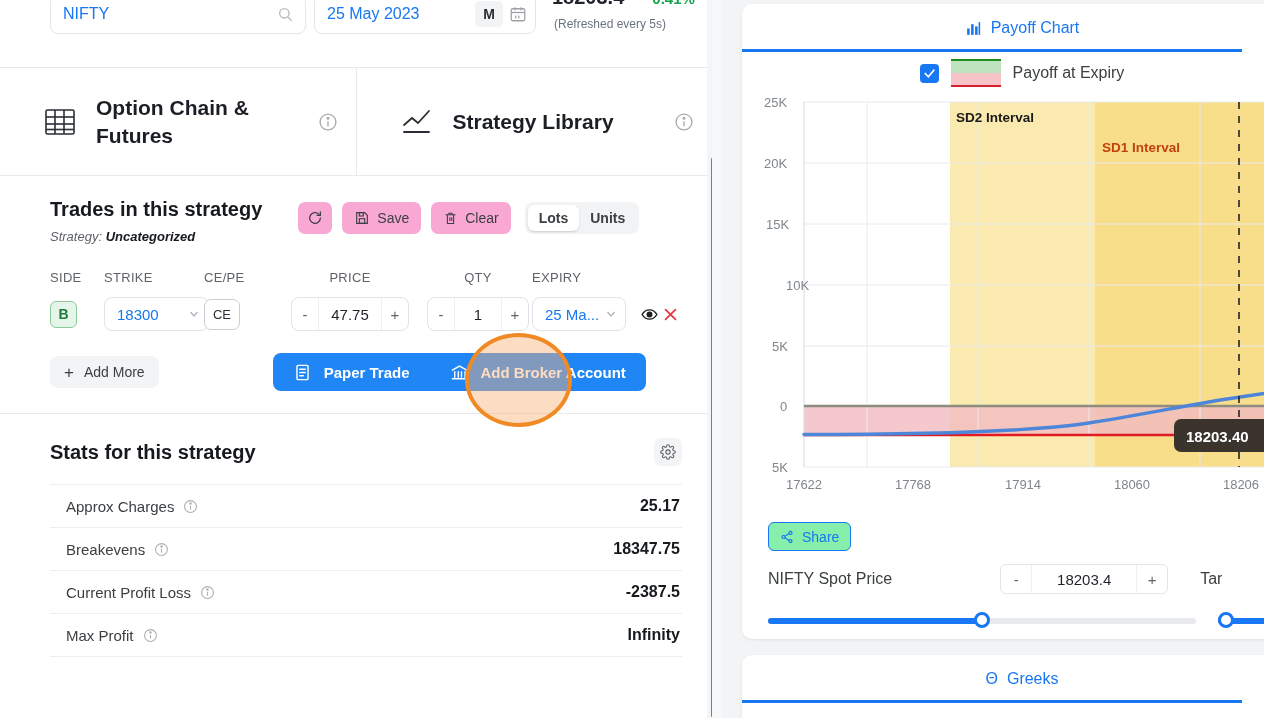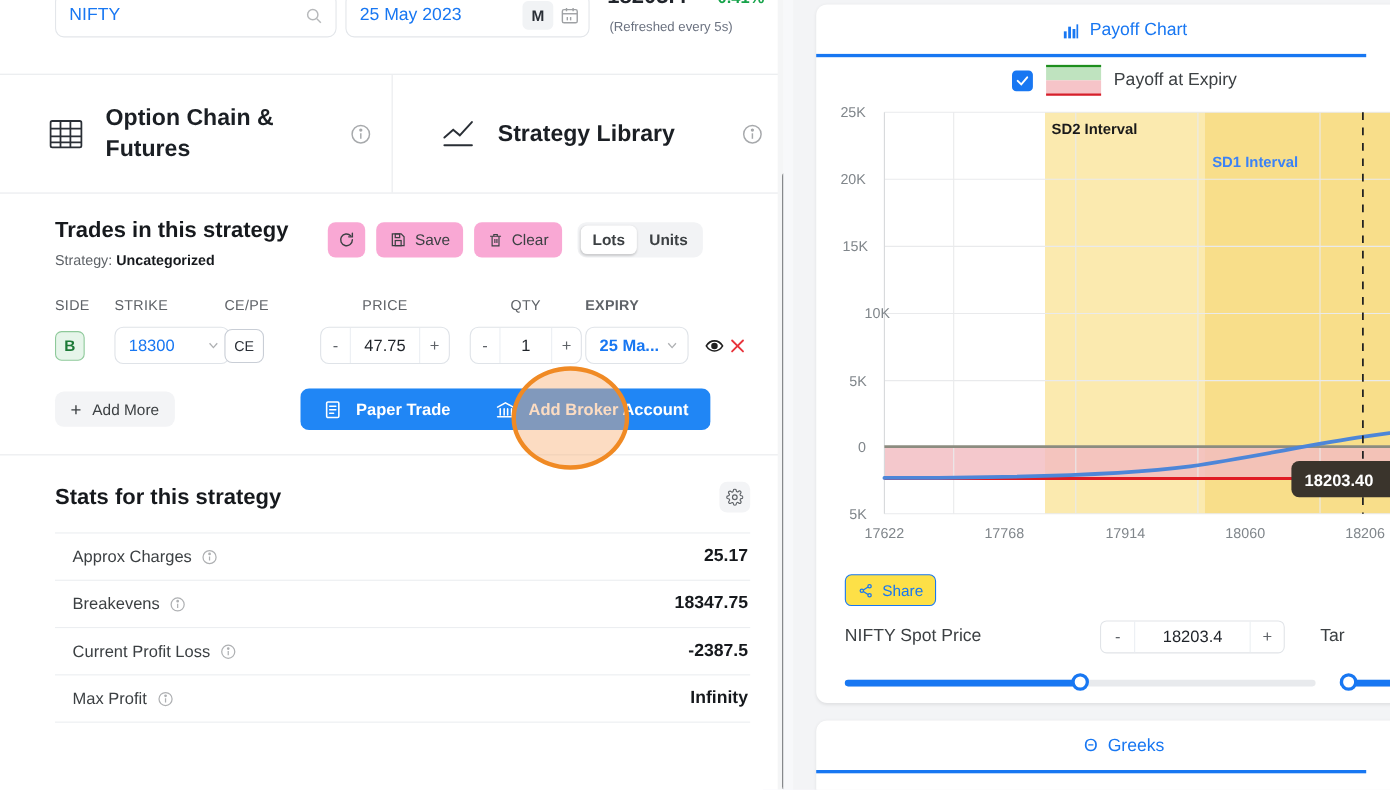--- a/index.html
+++ b/index.html
@@ -81,21 +81,21 @@
     font-size: 21px; font-weight: 700; color: #1b1f24; line-height: 1.33;
     flex: 1;
   }
   .info-ico { width: 20px; height: 20px; flex: none; opacity: .55; }
 
   
   .trades { padding: 22px 30px 0 50px; border-bottom: 1px solid #e8eaed; padding-bottom: 22px;}
   .trades-head { display: flex; align-items: flex-start; }
   .trades-title-wrap { flex: none; }
   .sect-title { font-size: 20px; font-weight: 700; color: #16191d; }
-  .strat-sub { font-size: 13px; color: #5f6368; margin-top: 8px; }
+  .strat-sub { font-size: 13px; color: #5f6368; margin-top: 8px; font-style: italic; }
   .strat-sub b { color: #16191d; font-weight: 700; }
   .trades-tools { display: flex; align-items: center; gap: 10px; margin-left: 36px; margin-top: 4px; }
   .tool-btn {
     height: 32px; border-radius: 7px; background: #f9a8d4;
     display: flex; align-items: center; gap: 7px;
     padding: 0 12px; cursor: pointer;
     font-size: 14px; color: #3c4043;
   }
   .tool-btn.icon-only { width: 34px; padding: 0; justify-content: center; }
   .toggle-group {
@@ -108,21 +108,21 @@
   }
   .toggle-opt.active { background: #fff; box-shadow: 0 1px 2px rgba(0,0,0,.16); }
 
   
   .tbl-head { display: flex; margin-top: 26px; font-size: 13px; color: #5f6368; letter-spacing: .3px; }
   .c-side { width: 54px; }
   .c-strike { width: 100px; }
   .c-cepe { width: 72px; }
   .c-price { width: 148px; text-align: center; }
   .c-qty { width: 108px; text-align: center; }
-  .c-exp { width: 100px; font-weight: bold; }
+  .c-exp { width: 100px; }
 
   .tbl-row { display: flex; align-items: center; margin-top: 12px; }
   .side-b {
     width: 27px; height: 27px; border-radius: 6px;
     border: 1px solid #8ec99a; background: #e6f5ea; color: #1d7a37;
     font-size: 14px; font-weight: 700;
     display: flex; align-items: center; justify-content: center;
     cursor: pointer;
   }
   .sel-box {
@@ -231,21 +231,21 @@
   .legend-lbl { font-size: 16px; color: #3c4043; }
 
   .plot { position: relative; width: 560px; height: 420px; }
   .ytick { position: absolute; right: 0; font-size: 13px; color: #80868b; transform: translateY(-50%); }
   .xtick { position: absolute; font-size: 13px; color: #80868b; transform: translateX(-50%); }
 
   .share-btn {
     position: absolute; left: 26px; top: 518px;
     height: 29px; border: 1px solid #1877f2; border-radius: 6px;
     display: flex; align-items: center; gap: 8px; padding: 0 11px;
-    cursor: pointer; background: #fde047;
+    cursor: pointer; background: #86efac;
   }
   .share-btn span { font-size: 14px; color: #1877f2; }
 
   .ctrl-row { position: absolute; top: 560px; left: 26px; width: 520px; display: flex; align-items: center; }
   .ctrl-lbl { font-size: 16px; color: #3c4043; }
   .num-stepper {
     height: 30px; border: 1px solid #e1e4e8; border-radius: 6px; background: #fff;
     display: flex; align-items: stretch; width: 168px; margin-left: 108px;
   }
   .num-stepper .b { width: 30px; display: flex; align-items: center; justify-content: center; font-size: 15px; color: #5f6368; cursor: pointer; }
@@ -605,21 +605,21 @@
 
         
         <div class="xtick" style="top:383px; left:62px;">17622</div>
         <div class="xtick" style="top:383px; left:171px;">17768</div>
         <div class="xtick" style="top:383px; left:281px;">17914</div>
         <div class="xtick" style="top:383px; left:390px;">18060</div>
         <div class="xtick" style="top:383px; left:499px;">18206</div>
 
         
         <div style="position:absolute; left:214px; top:16px; font-size:13.5px; font-weight:700; color:#1a1a1a;">SD2 Interval</div>
-        <div style="position:absolute; left:360px; top:46px; font-size:13.5px; font-weight:700; color:#3b82f6;">SD1 Interval</div>
+        <div style="position:absolute; left:360px; top:46px; font-size:13.5px; font-weight:700; color:#c2410c;">SD1 Interval</div>
       </div>
 
       <div class="share-btn">
         <svg width="14" height="14" viewBox="0 0 24 24" fill="none" stroke="#1877f2" stroke-width="2">
           <circle cx="18" cy="5" r="2.6"></circle>
             <circle cx="6" cy="12" r="2.6"></circle>
             <circle cx="18" cy="19" r="2.6"></circle>
           <line x1="8.3" y1="10.8" x2="15.7" y2="6.2"></line>
             <line x1="8.3" y1="13.2" x2="15.7" y2="17.8"></line>
         </svg>

